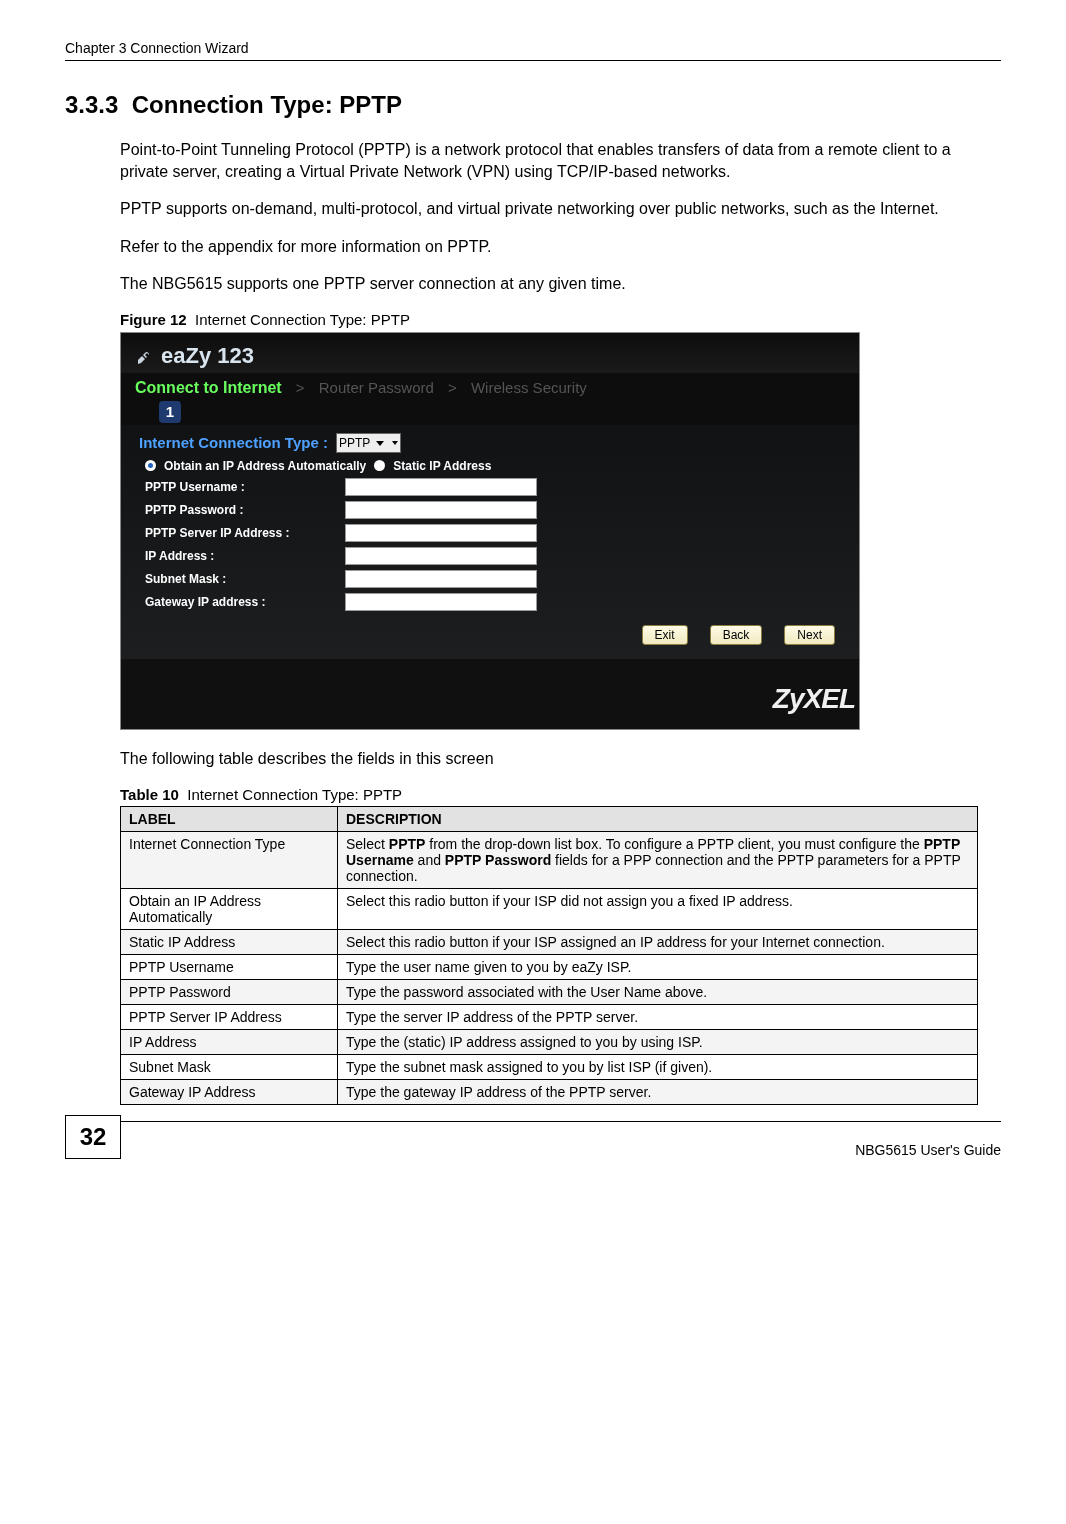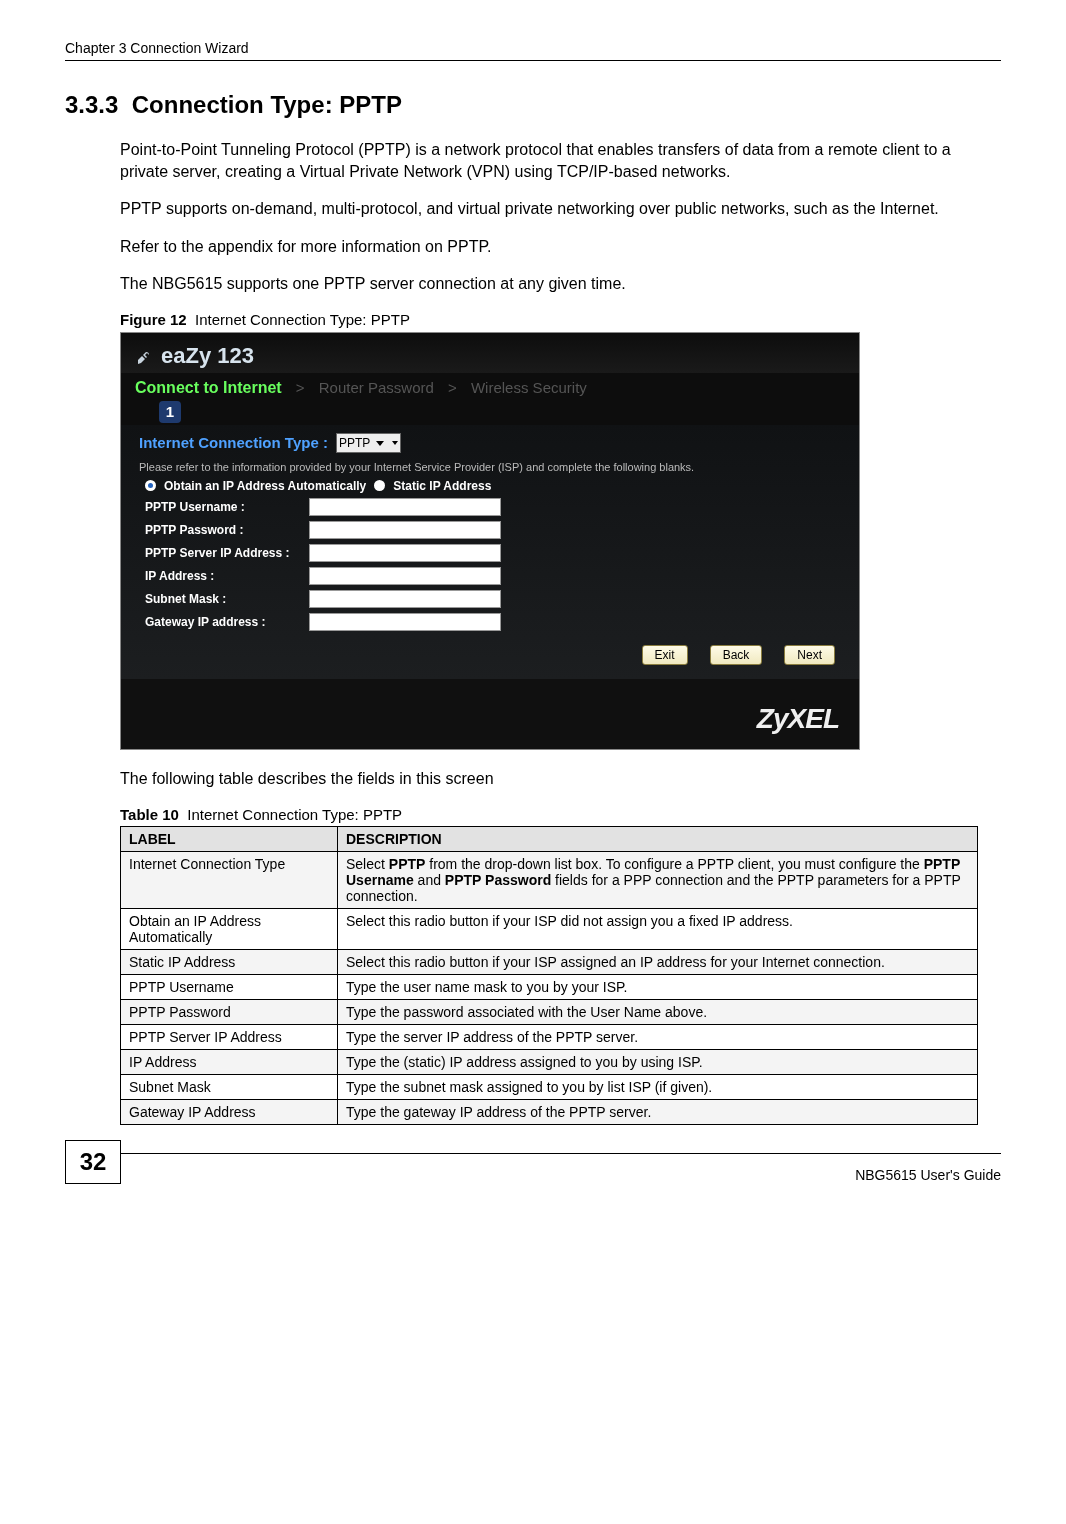--- a/index.html
+++ b/index.html
@@ -161,21 +161,21 @@
   .ss-field-row {
     display: flex;
     align-items: center;
     margin-top: 5px;
     margin-left: 6px;
   }
   .ss-field-label {
     color: #fff;
     font-weight: bold;
     font-size: 12px;
-    width: 164px;
+    width: 200px;
   }
   .ss-input {
     background: #fff;
     border: 1px solid #999;
     height: 16px;
     width: 190px;
   }
   .ss-buttons {
     display: flex;
     justify-content: flex-end;
@@ -192,21 +192,21 @@
     font-family: Arial, sans-serif;
     cursor: pointer;
   }
   .ss-footer {
     background: #101010;
     height: 70px;
     position: relative;
   }
   .zyxel-logo {
     position: absolute;
-    right: 20px;
+    right: 4px;
     bottom: 14px;
     color: #f0f0f0;
     font-style: italic;
     font-weight: bold;
     font-family: Arial, sans-serif;
     font-size: 28px;
     letter-spacing: -1px;
   }
   .table-label {
     font-weight: bold;
@@ -234,23 +234,23 @@
   }
   table.desc th {
     background: #e2e2e2;
     font-weight: bold;
   }
   table.desc tr:nth-child(even) td {
     background: #f4f4f4;
   }
   .bold-inline { font-weight: bold; }
   .footer {
-    margin-top: 28px;
+    margin-top: 16px;
     border-top: 1.5px solid #000;
-    padding-top: 12px;
+    padding-top: 19px;
     display: flex;
     align-items: center;
   }
   .page-number-box {
     border: 1.5px solid #000;
     width: 54px;
     height: 42px;
     display: flex;
     align-items: center;
     justify-content: center;
@@ -313,21 +313,20 @@
     <div class="ss-main">
       <div style="display:flex;align-items:center;">
         <span class="ss-label-blue">Internet Connection Type :</span>
         <span class="ss-select">
           <span>PPTP</span>
           <svg width="12" height="12" viewBox="0 0 12 12" style="margin-left:4px;">
               <path fill="#000" d="M2 4h8L6 9z"></path>
             </svg>
         </span>
       </div>
-      <div class="ss-hint">Please refer to the information provided by your Internet Service Provider (ISP) and complete the following blanks.</div>
 
       <div class="ss-radio-row">
         <span class="radio-dot checked"></span>
         <span>Obtain an IP Address Automatically</span>
         <span class="radio-dot"></span>
         <span>Static IP Address</span>
       </div>
 
       <div class="ss-field-row">
         <span class="ss-field-label">PPTP Username :</span>
@@ -389,21 +388,21 @@
     <tr>
       <td>Obtain an IP Address Automatically</td>
       <td>Select this radio button if your ISP did not assign you a fixed IP address.</td>
     </tr>
     <tr>
       <td>Static IP Address</td>
       <td>Select this radio button if your ISP assigned an IP address for your Internet connection.</td>
     </tr>
     <tr>
       <td>PPTP Username</td>
-      <td>Type the user name mask to you by your ISP.</td>
+      <td>Type the user name given to you by eaZy ISP.</td>
     </tr>
     <tr>
       <td>PPTP Password</td>
       <td>Type the password associated with the User Name above.</td>
     </tr>
     <tr>
       <td>PPTP Server IP Address</td>
       <td>Type the server IP address of the PPTP server.</td>
     </tr>
     <tr>

